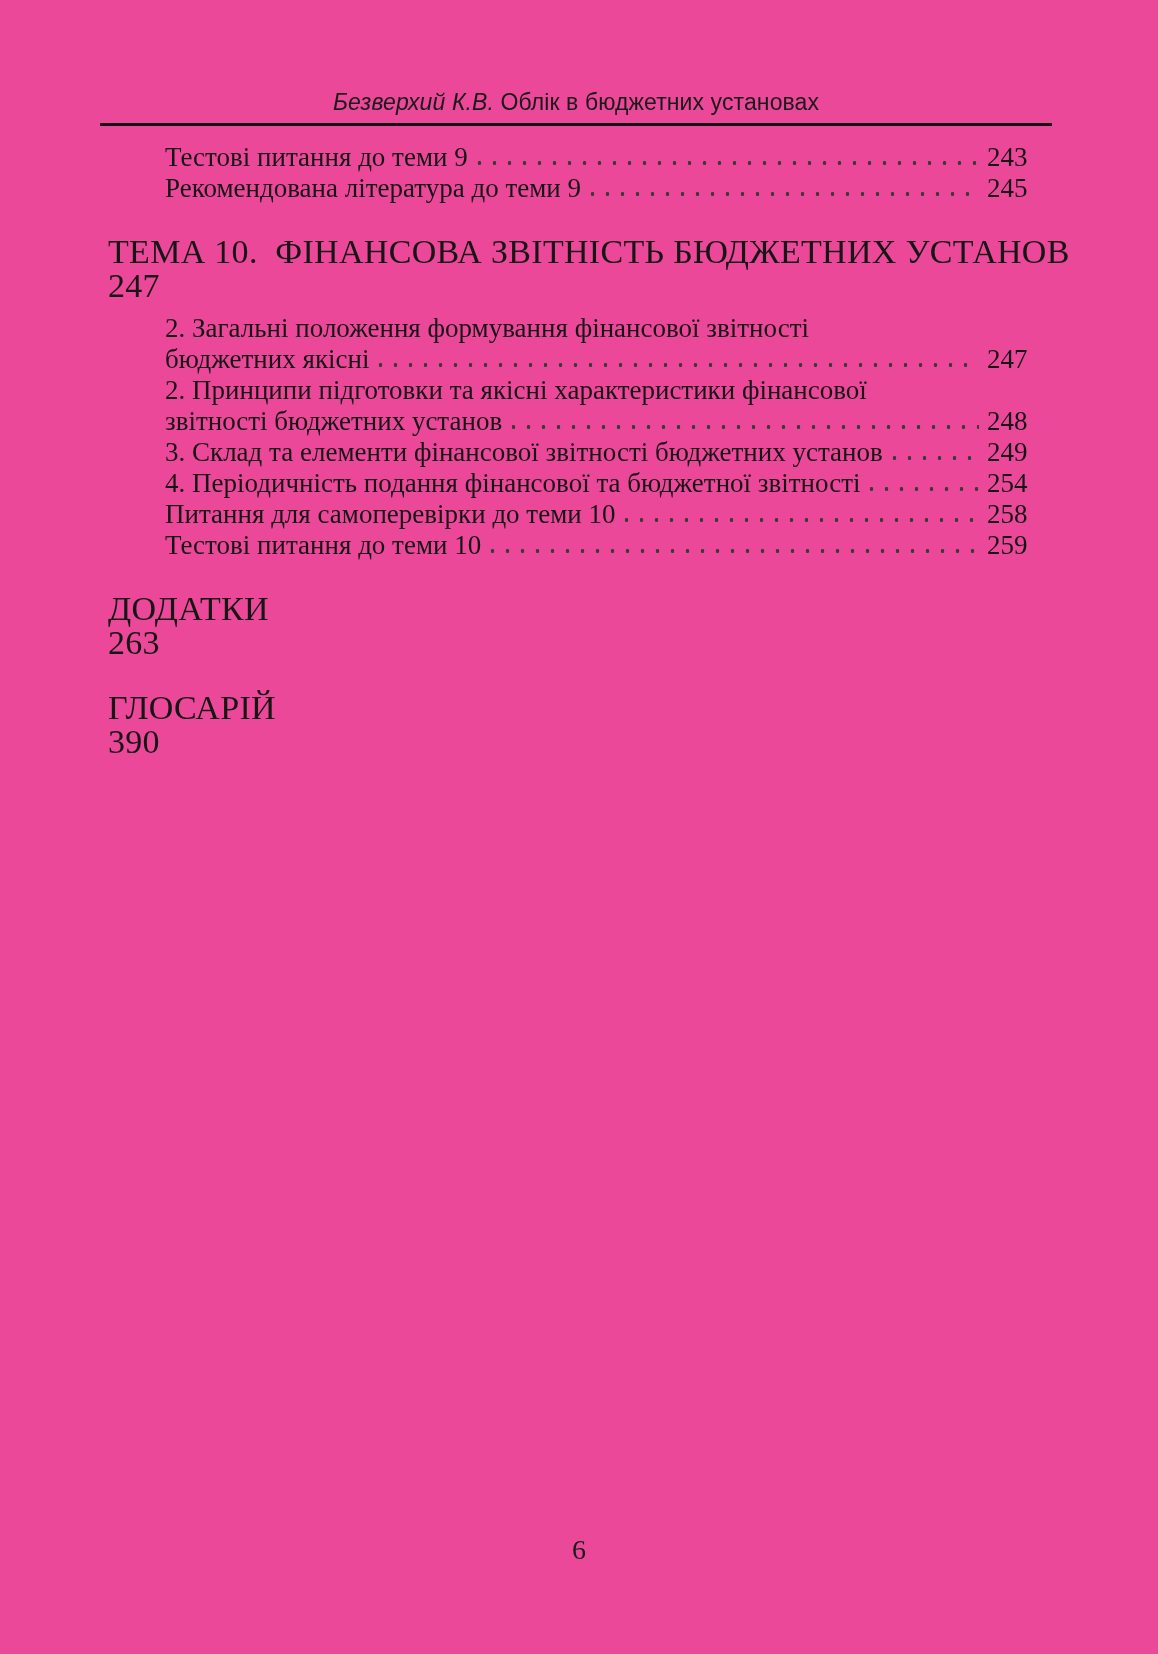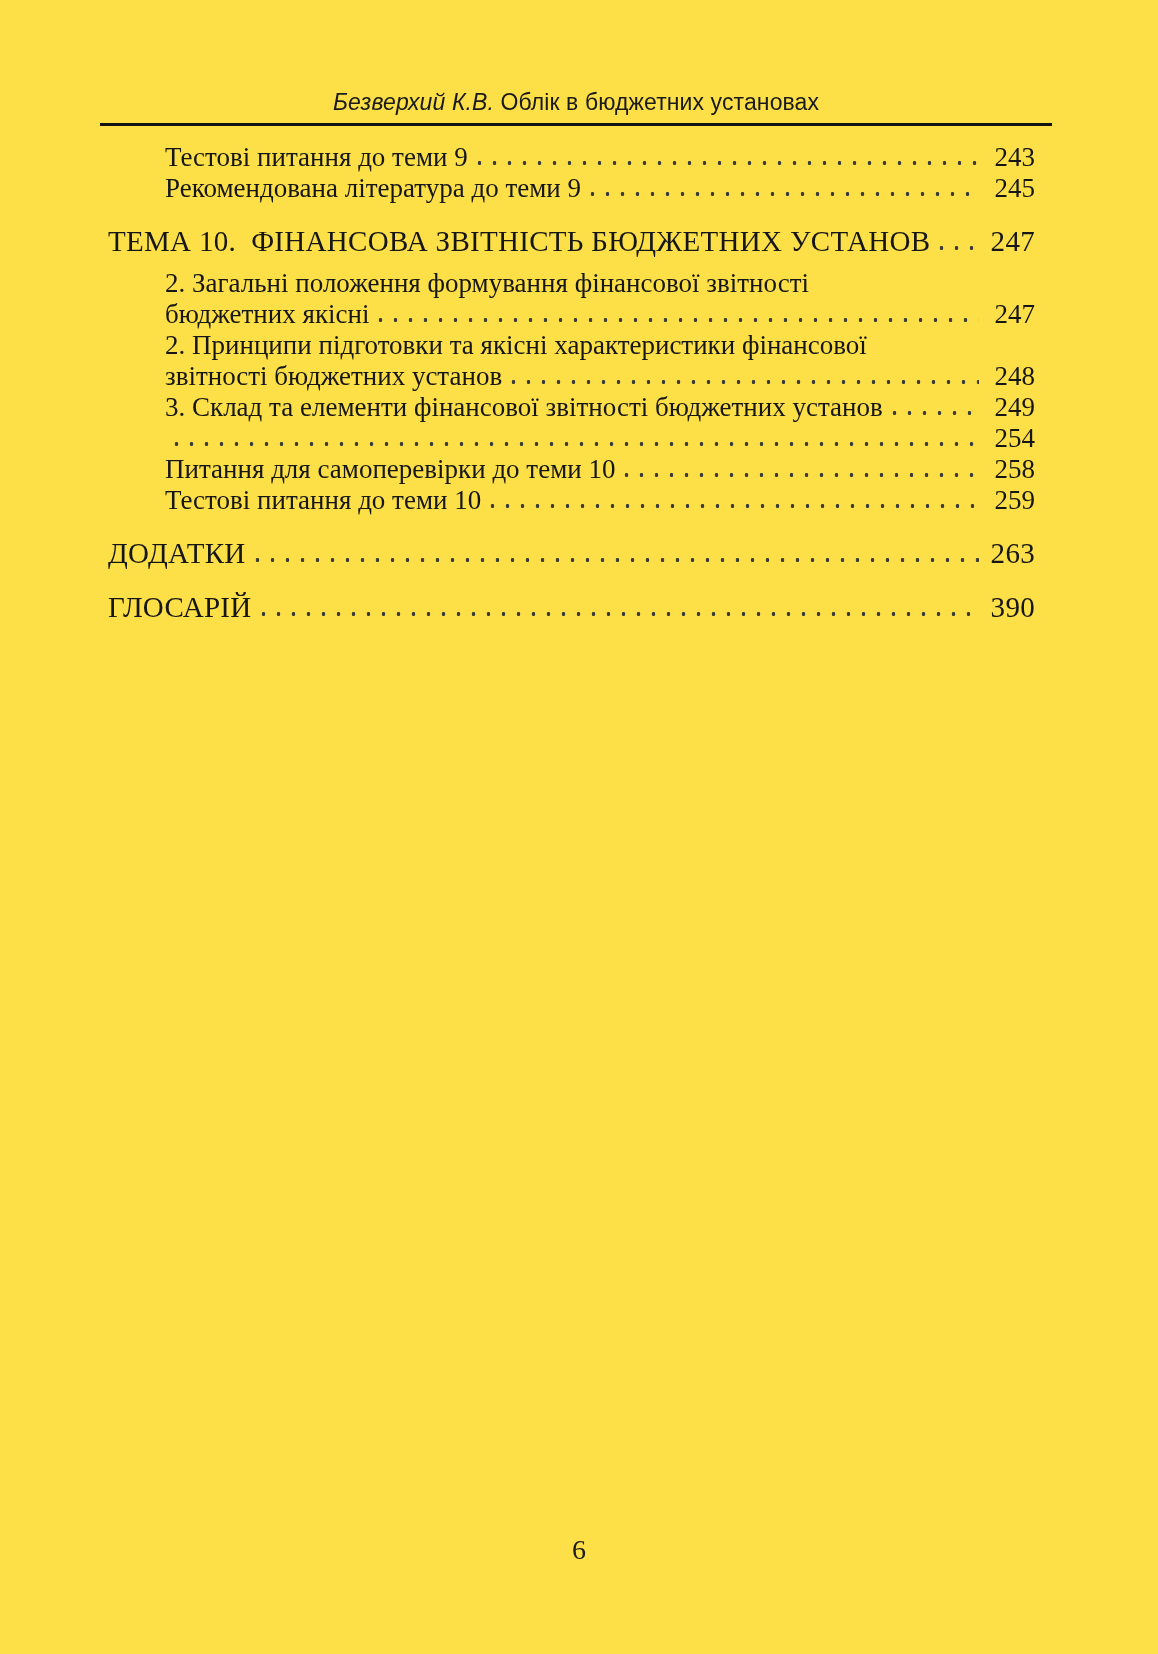--- a/index.html
+++ b/index.html
@@ -5,21 +5,21 @@
   html, body {
     margin: 0;
     padding: 0;
     background: #e8e8e8;
   }
   .page {
     position: relative;
     width: 1158px;
     height: 1654px;
     margin: 0 auto;
-    background: #fde047;
+    background: #ec4899;
     color: #161616;
     font-family: "Liberation Serif", serif;
     overflow: hidden;
   }
 
   
   .running-header {
     position: absolute;
     top: 88px;
     left: 100px;
@@ -45,24 +45,25 @@
     width: 927px;
     padding-top: 12px;
   }
   .toc-row {
     display: flex;
     align-items: baseline;
     font-size: 27px;
     line-height: 31px;
   }
   .toc-row.heading {
-    font-size: 29px;
+    font-size: 34px;
     line-height: 34px;
-    margin-top: 20px;
+    margin-top: 31px;
     letter-spacing: 0.3px;
+    flex-direction: column;
   }
   .toc-row.heading.after-gap {
     margin-bottom: 10px;
   }
   .toc-row.indent {
     padding-left: 57px;
   }
   .toc-label {
     white-space: pre;
     flex: 0 0 auto;
@@ -72,21 +73,20 @@
     align-self: stretch;
     margin: 0 8px 0 4px;
     min-width: 0;
     background-image: radial-gradient(circle, #3a3a3a 1.7px, rgba(0,0,0,0) 2.1px);
     background-size: 15px 6px;
     background-repeat: repeat-x;
     background-position: left bottom 7px;
   }
   .toc-page {
     flex: 0 0 auto;
-    text-align: right;
     min-width: 48px;
   }
 
   
   .folio {
     position: absolute;
     top: 1534px;
     left: 0;
     width: 100%;
     text-align: center;
@@ -146,20 +146,21 @@
       <span class="toc-page">248</span>
     </div>
 
     <div class="toc-row indent">
       <span class="toc-label">3. Склад та елементи фінансової звітності бюджетних установ</span>
       <span class="toc-leader"></span>
       <span class="toc-page">249</span>
     </div>
 
     <div class="toc-row indent">
+      <span class="toc-label">4. Періодичність подання фінансової та бюджетної звітності</span>
       <span class="toc-leader"></span>
       <span class="toc-page">254</span>
     </div>
 
     <div class="toc-row indent">
       <span class="toc-label">Питання для самоперевірки до теми 10</span>
       <span class="toc-leader"></span>
       <span class="toc-page">258</span>
     </div>
 

